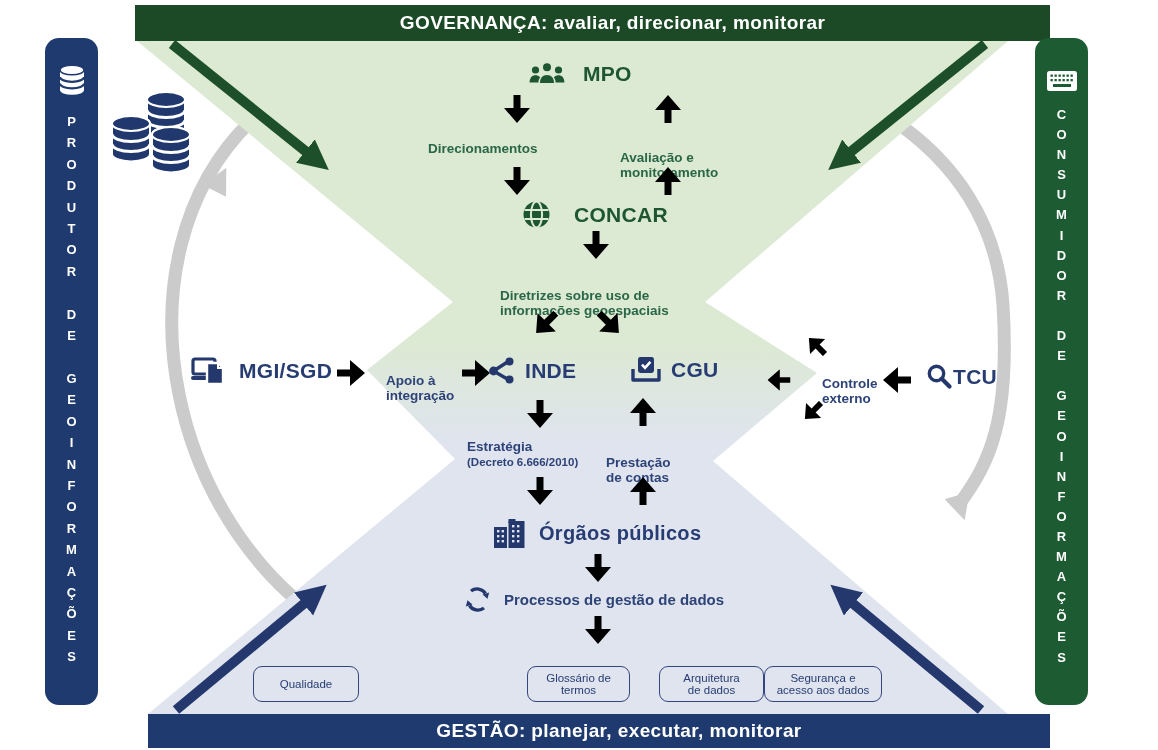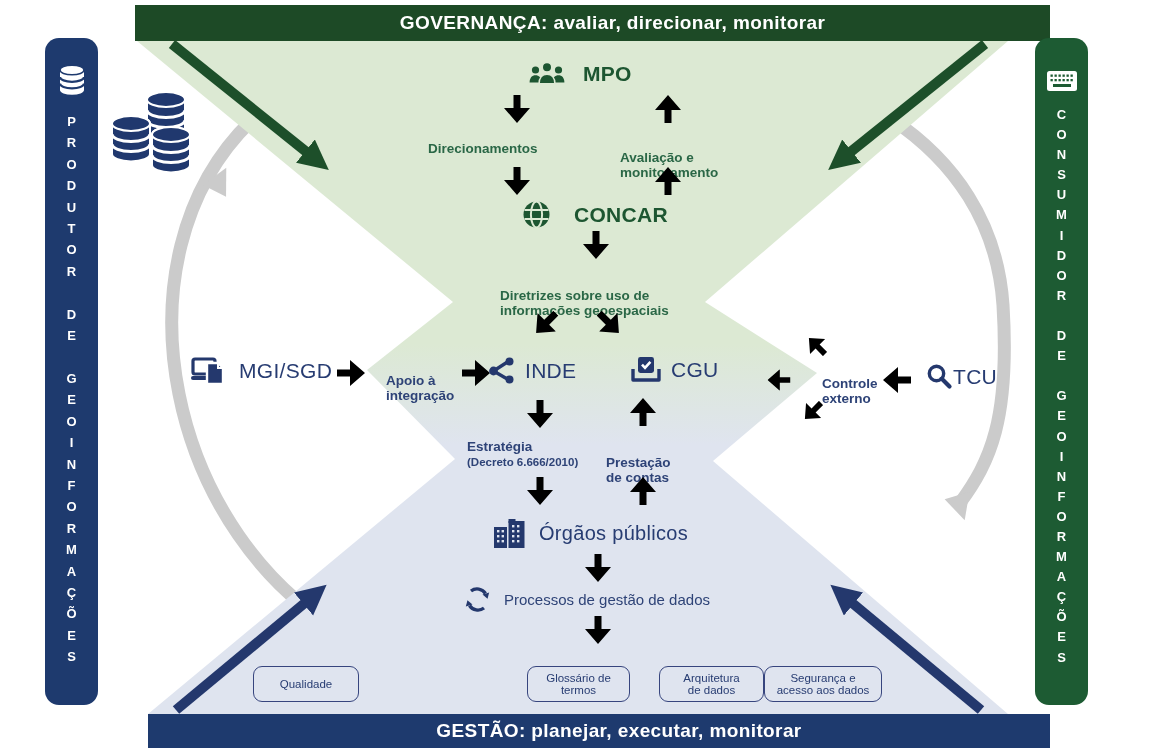--- a/index.html
+++ b/index.html
@@ -15,21 +15,21 @@
   
   .pill{display:flex;flex-direction:column;align-items:center;border-radius:14px;
         color:#fff;font-weight:700;font-size:13px;text-align:center;}
   #prodpill{left:45px;top:38px;width:53px;height:667px;background:#1e3a6e;padding-top:0;}
   #conspill{left:1035px;top:38px;width:53px;height:667px;background:#1d5b33;}
   .railtxt{white-space:pre-line;}
   #prodpill .railtxt{line-height:21.4px;margin-top:14px;}
   #conspill .railtxt{line-height:20.1px;margin-top:13px;}
   
   .gnode{color:#1d5631;font-weight:700;font-size:21px;letter-spacing:.3px;}
-  .nnode{color:#273c72;font-weight:400;font-size:21px;letter-spacing:.3px;}
+  .nnode{color:#273c72;font-weight:700;font-size:21px;letter-spacing:.3px;}
   .glab{color:#2a6746;font-weight:600;font-size:13.5px;line-height:15.5px;}
   .nlab{color:#2e4377;font-weight:600;font-size:13.5px;line-height:15.5px;}
   .ctr{display:flex;align-items:center;}
   .tcen{}
   
   .arr{position:absolute;width:26px;height:28px;}
   .arr svg{display:block;width:100%;height:100%;}
   .up{transform:rotate(180deg);}  .rt{transform:rotate(-90deg);}
   .lt{transform:rotate(90deg);}   .dl{transform:rotate(45deg);}
   .dr{transform:rotate(-45deg);}  .ul{transform:rotate(135deg);}
@@ -415,21 +415,21 @@
       </svg>
     </div>
 
   <div class="abs ctr" style="left:464px;top:586px;gap:13px">
     <svg class="icon" width="27" height="27" viewBox="0 0 27 27">
       <path d="M7,5 A 10,10 0 0 1 21.5,7.5" fill="none" stroke="#24386d" stroke-width="3.4"></path>
       <polygon points="18.5,7.5 25.5,7.5 22,13" fill="#24386d" transform="rotate(-18 22 8)"></polygon>
       <path d="M20,22 A 10,10 0 0 1 5.5,19.5" fill="none" stroke="#24386d" stroke-width="3.4"></path>
       <polygon points="1.5,19.5 8.5,19.5 5,14" fill="#24386d" transform="rotate(-18 5 19)"></polygon>
     </svg>
-    <span class="nlab" style="font-size:15px;font-weight:400">Processos de gestão de dados</span>
+    <span class="nlab" style="font-size:15px;font-weight:700">Processos de gestão de dados</span>
   </div>
 
   <div class="arr n" style="left:585px;top:616px">
       <svg viewBox="0 0 26 28">
         <use href="#arrsym"></use>
       </svg>
     </div>
 
   <div class="cap" style="left:253px;width:104px">
     <span class="prel">Qualidade</span>

